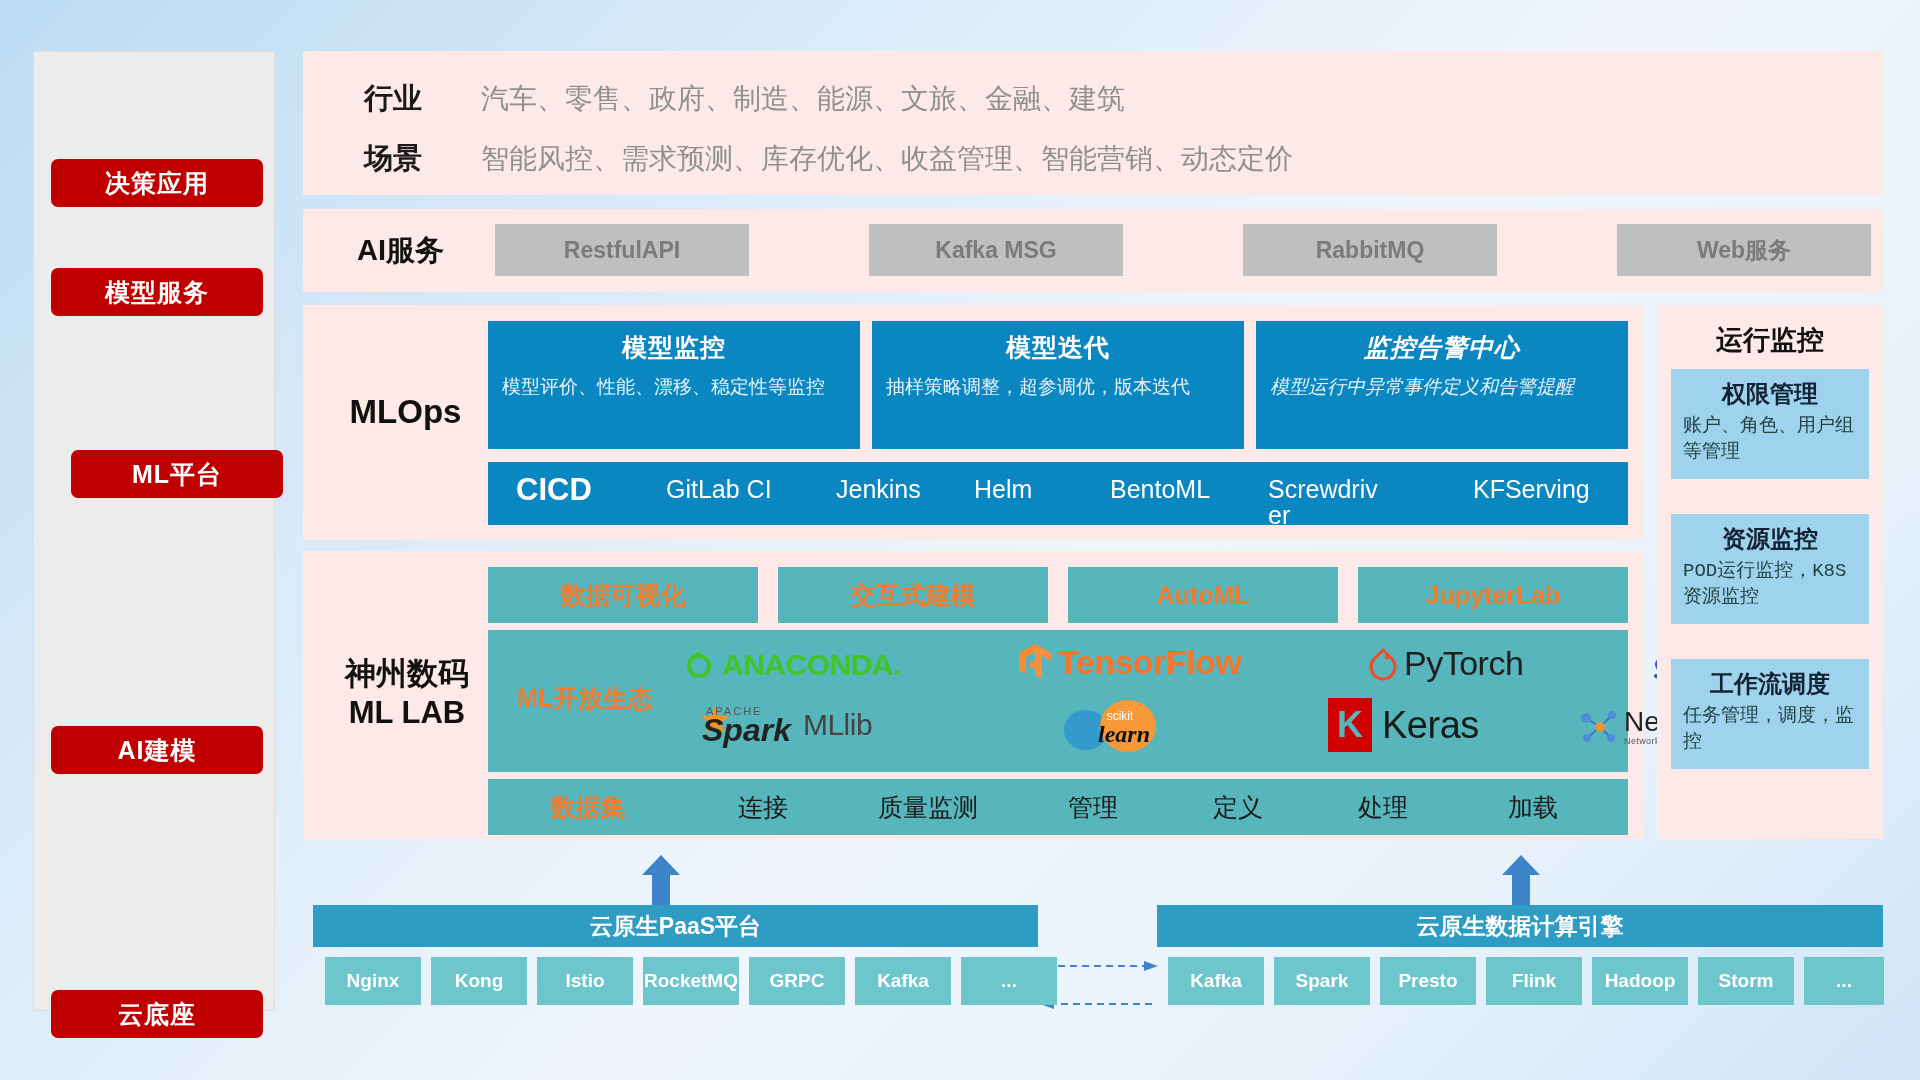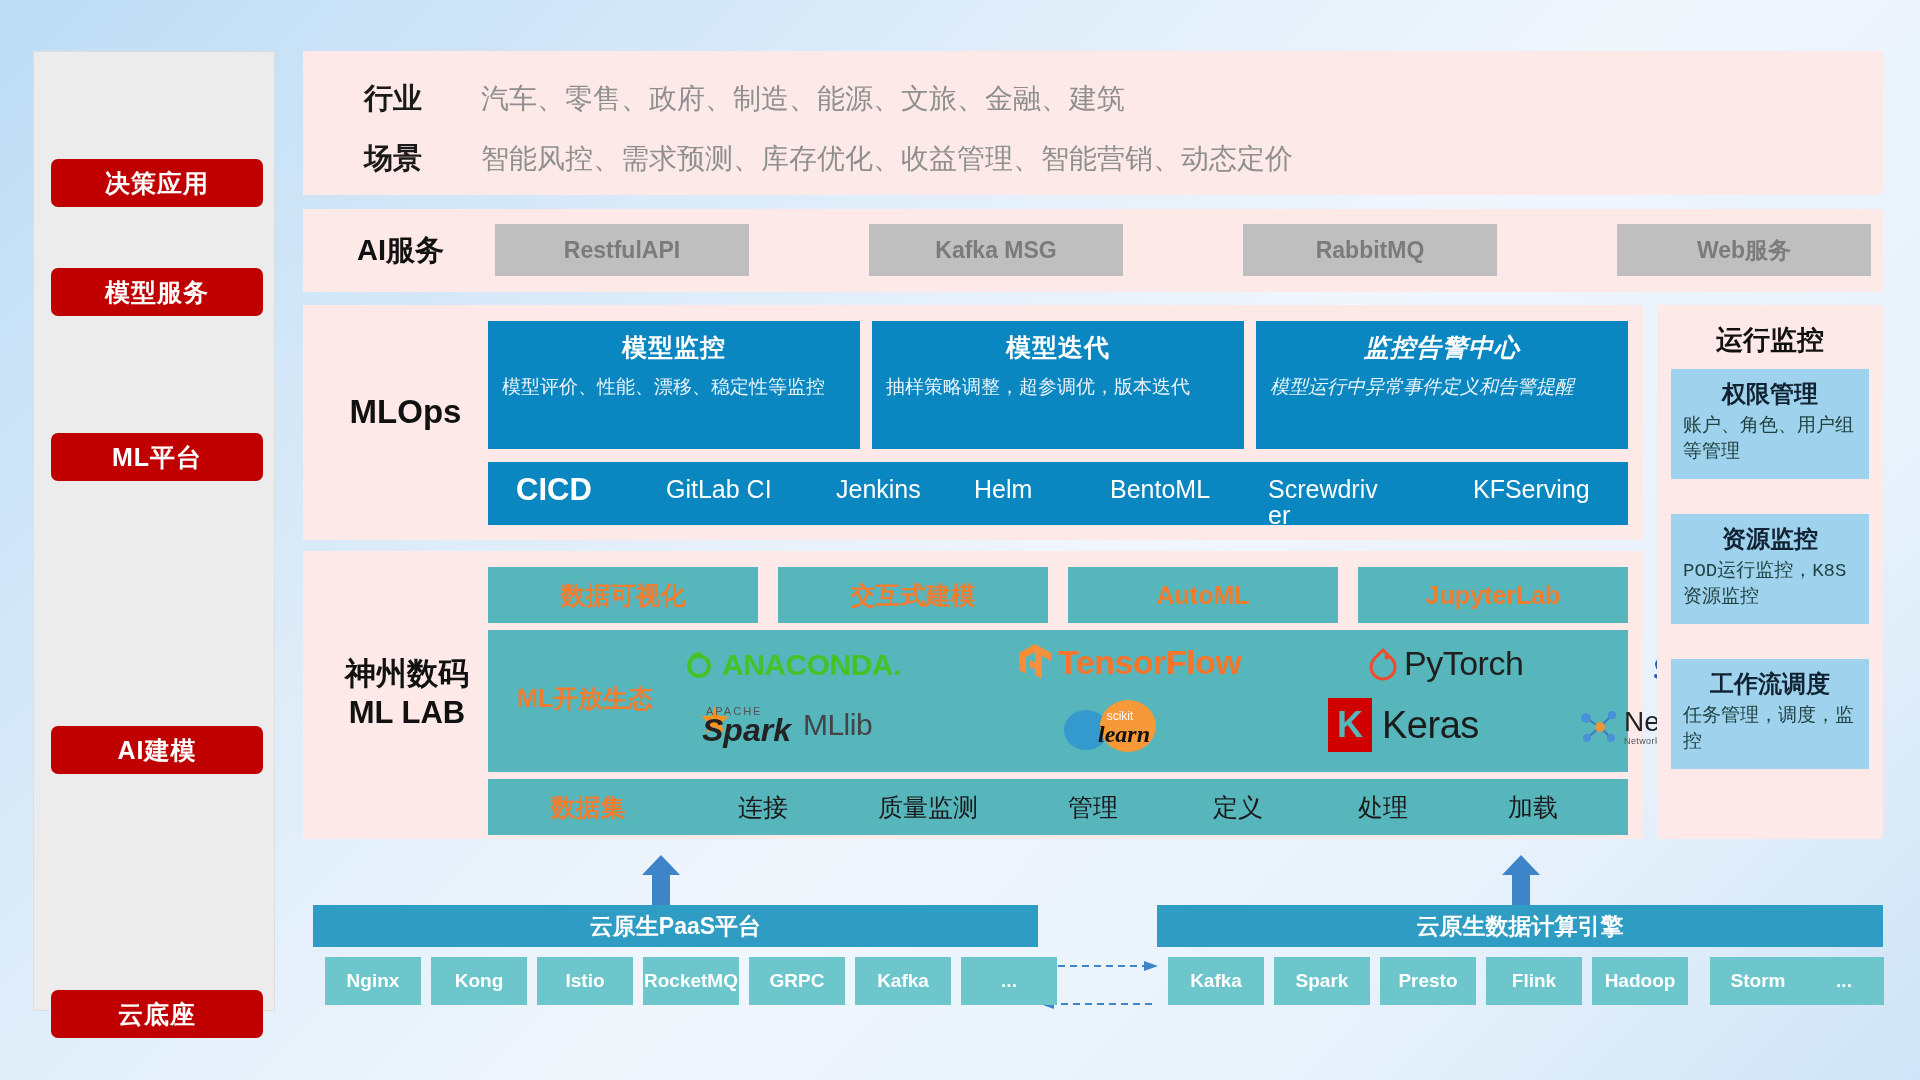--- a/index.html
+++ b/index.html
@@ -13,21 +13,21 @@
 
   
   .rail{position:absolute;left:33px;top:51px;width:240px;height:958px;
         background:#ececed;border:1px solid #dedede;}
   .rail-item{position:absolute;left:17px;width:212px;height:48px;
         background:#c00000;border-radius:7px;color:#fff;
         display:flex;align-items:center;justify-content:center;
         font-size:25px;font-weight:bold;letter-spacing:1px;}
   .rail-1{top:107px;}
   .rail-2{top:216px;}
-  .rail-3{top:381px;}
+  .rail-3{top:398px;margin-left:20px;}
   .rail-4{top:674px;}
   .rail-5{top:938px;}
 
   
   .band{position:absolute;background:#fdeae8;}
 
   
   .row1{left:303px;top:51px;width:1580px;height:144px;}
   .r1-line{position:absolute;display:flex;align-items:center;}
   .r1-label{width:120px;text-align:center;font-size:29px;font-weight:bold;color:#1a1a1a;}
@@ -331,16 +331,16 @@
   <div class="tag" style="left:643px;width:96px;">RocketMQ</div>
   <div class="tag" style="left:749px;width:96px;">GRPC</div>
   <div class="tag" style="left:855px;width:96px;">Kafka</div>
   <div class="tag" style="left:961px;width:96px;">...</div>
 
   <div class="tag" style="left:1168px;width:96px;">Kafka</div>
   <div class="tag" style="left:1274px;width:96px;">Spark</div>
   <div class="tag" style="left:1380px;width:96px;">Presto</div>
   <div class="tag" style="left:1486px;width:96px;">Flink</div>
   <div class="tag" style="left:1592px;width:96px;">Hadoop</div>
-  <div class="tag" style="left:1698px;width:96px;margin-left:12px;">Storm</div>
+  <div class="tag" style="left:1698px;width:96px;">Storm</div>
   <div class="tag" style="left:1804px;width:80px;">...</div>
 
 </div>
 
 </body></html>

